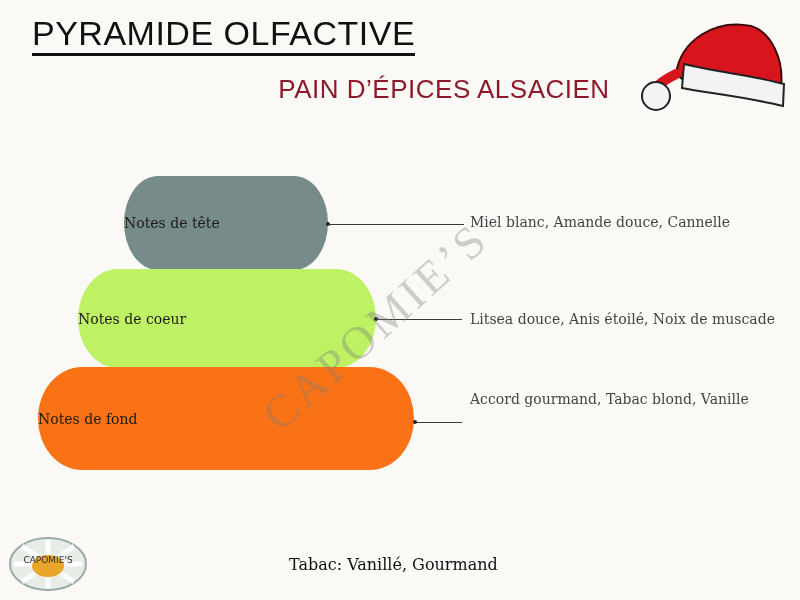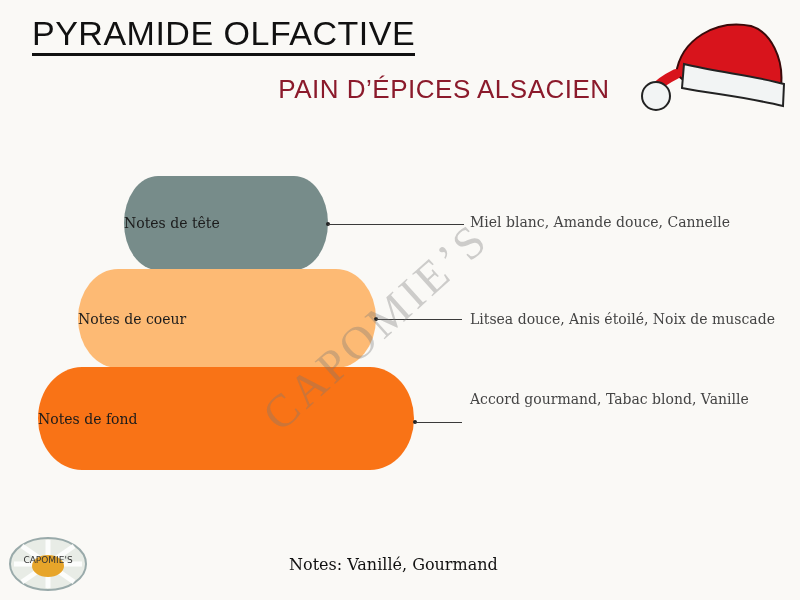--- a/index.html
+++ b/index.html
@@ -63,21 +63,21 @@
 <svg class="hat" viewBox="0 0 150 100">
   <path d="M40 60 C 45 25, 80 5, 115 12 C 135 18, 148 45, 145 72 L 55 72 Z" fill="#d8141c" stroke="#3a0a0a" stroke-width="2"></path>
   <path d="M40 60 C 30 65, 22 70, 18 76" fill="none" stroke="#d8141c" stroke-width="10" stroke-linecap="round"></path>
   <path d="M48 50 C 80 58, 120 62, 148 70 L 147 92 C 115 84, 78 80, 46 74 Z" fill="#f2f4f4" stroke="#222" stroke-width="2"></path>
   <circle cx="20" cy="82" r="14" fill="#f2f4f4" stroke="#222" stroke-width="2"></circle>
 </svg>
 
 <div class="tier tier-top" style="background:#778c8a">
   <span>Notes de tête</span>
 </div>
-<div class="tier tier-middle" style="background:#fdba74">
+<div class="tier tier-middle" style="background:#bef264">
   <span>Notes de coeur</span>
 </div>
 <div class="tier tier-bottom" style="background:#f97316">
   <span>Notes de fond</span>
 </div>
 
 <div class="dot" style="left:326px; top:222px;"></div>
 <div class="connector" style="left:328px; top:224px; width:136px;"></div>
 <div class="dot" style="left:374px; top:317px;"></div>
 <div class="connector" style="left:376px; top:319px; width:86px;"></div>
@@ -94,13 +94,13 @@
   <ellipse cx="42" cy="30" rx="38" ry="26" fill="#e8ece6" stroke="#9aa" stroke-width="2"></ellipse>
   <g stroke="#ffffff" stroke-width="5" opacity="0.9">
     <line x1="42" y1="6" x2="42" y2="54"></line>
       <line x1="8" y1="30" x2="76" y2="30"></line>
     <line x1="16" y1="12" x2="68" y2="48"></line>
       <line x1="16" y1="48" x2="68" y2="12"></line>
   </g>
   <ellipse cx="42" cy="32" rx="16" ry="11" fill="#e7a52a"></ellipse>
   <text x="42" y="29" text-anchor="middle" font-size="9" font-family="DejaVu Sans, sans-serif" fill="#333">CAPOMIE'S</text>
 </svg>
-<div class="footer-notes">Notes: Vanillé, Gourmand</div>
+<div class="footer-notes">Tabac: Vanillé, Gourmand</div>
 
 </body></html>

